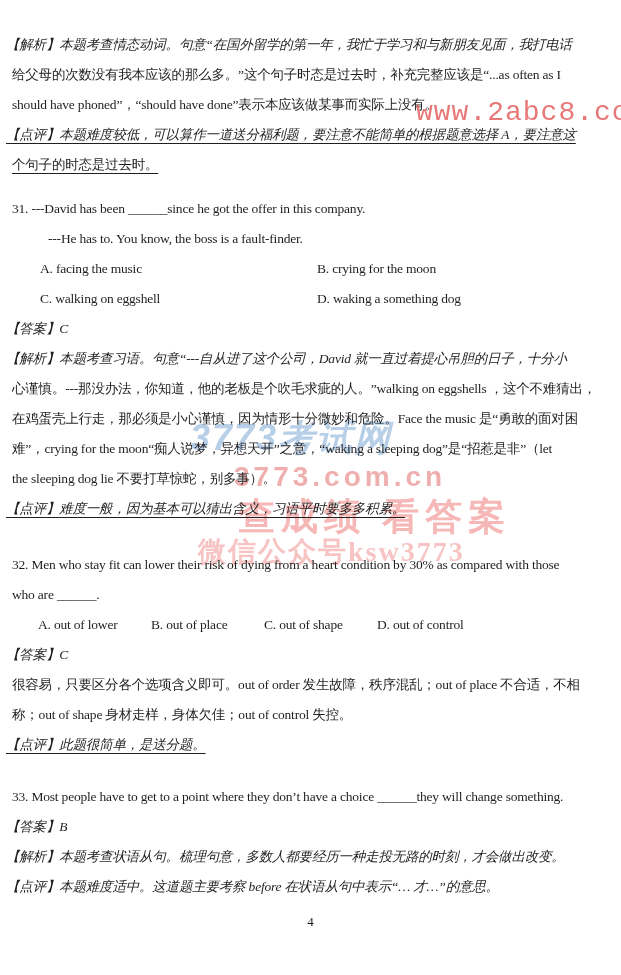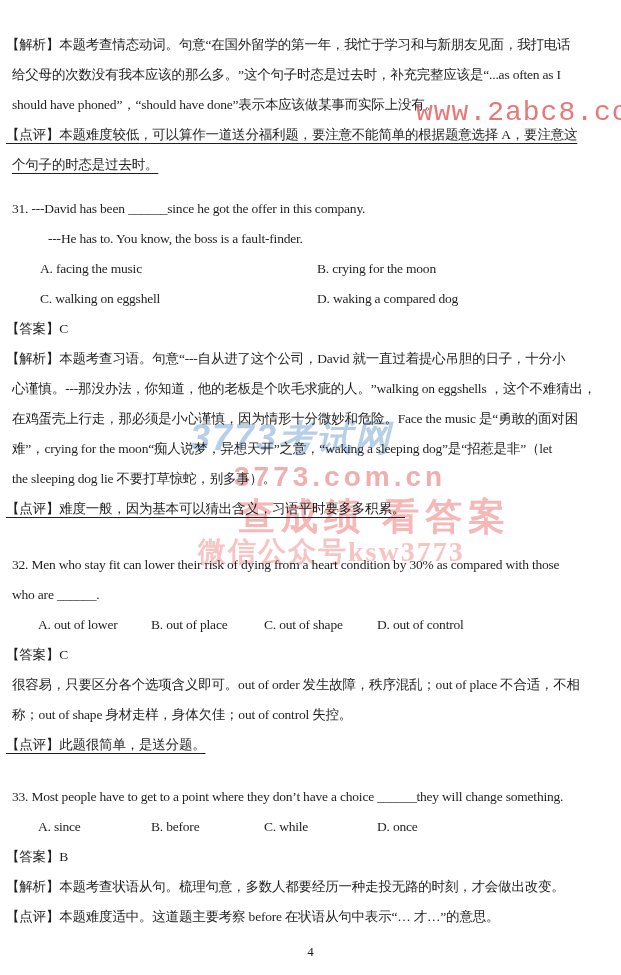--- a/index.html
+++ b/index.html
@@ -20,21 +20,21 @@
   }
   .line {
     line-height:30px;
     height:30px;
     font-size:13.5px;
     letter-spacing:-0.2px;
     white-space:nowrap;
     position:relative;
     z-index:2;
   }
-  .bracket-line { margin-left:-6px; }
+  .bracket-line { margin-left:-6px;font-style:italic; }
   .underlined { text-decoration:underline; text-underline-offset:4px; text-decoration-thickness:1px; }
   .indent-reply { padding-left:36px; }
   .opts2 { display:flex; padding-left:28px; }
   .opts2 .opt:first-child { width:277px; }
   .opts4 { display:flex; padding-left:26px; }
   .opts4 .opt { width:113px; }
   .q-block-gap1 { margin-top:14px; }
   .q-block-gap2 { margin-top:26px; }
   .q-block-gap3 { margin-top:22px; }
   .page-number {
@@ -103,21 +103,21 @@
 
   <div class="q-block-gap1">
     <div class="line">31. ---David has been ______since he got the offer in this company.</div>
     <div class="line indent-reply">---He has to. You know, the boss is a fault-finder.</div>
     <div class="line opts2">
       <span class="opt">A. facing the music</span>
       <span class="opt">B. crying for the moon</span>
     </div>
     <div class="line opts2">
       <span class="opt">C. walking on eggshell</span>
-      <span class="opt">D. waking a compared dog</span>
+      <span class="opt">D. waking a something dog</span>
     </div>
     <div class="line bracket-line">【答案】C</div>
     <div class="line bracket-line">【解析】本题考查习语。句意“---自从进了这个公司，David 就一直过着提心吊胆的日子，十分小</div>
     <div class="line">心谨慎。---那没办法，你知道，他的老板是个吹毛求疵的人。”walking on eggshells ，这个不难猜出，</div>
     <div class="line">在鸡蛋壳上行走，那必须是小心谨慎，因为情形十分微妙和危险。Face the music 是“勇敢的面对困</div>
     <div class="line">难”，crying for the moon“痴人说梦，异想天开”之意，“waking a sleeping dog”是“招惹是非”（let</div>
     <div class="line">the sleeping dog lie  不要打草惊蛇，别多事）。</div>
     <div class="line bracket-line"><span class="underlined">【点评】难度一般，因为基本可以猜出含义，习语平时要多多积累。</span></div>
   </div>
 
@@ -131,26 +131,20 @@
       <span class="opt">D. out of control</span>
     </div>
     <div class="line bracket-line">【答案】C</div>
     <div class="line">很容易，只要区分各个选项含义即可。out of order 发生故障，秩序混乱；out of place 不合适，不相</div>
     <div class="line">称；out of shape 身材走样，身体欠佳；out of control 失控。</div>
     <div class="line bracket-line"><span class="underlined">【点评】此题很简单，是送分题。</span></div>
   </div>
 
   <div class="q-block-gap3">
     <div class="line">33. Most people have to get to a point where they don’t have a choice ______they will change something.</div>
-    <div class="line opts4">
-      <span class="opt">A. since</span>
-      <span class="opt">B. before</span>
-      <span class="opt">C. while</span>
-      <span class="opt">D. once</span>
-    </div>
     <div class="line bracket-line">【答案】B</div>
     <div class="line bracket-line">【解析】本题考查状语从句。梳理句意，多数人都要经历一种走投无路的时刻，才会做出改变。</div>
     <div class="line bracket-line">【点评】本题难度适中。这道题主要考察 before 在状语从句中表示“… 才…”的意思。</div>
   </div>
 
   <div class="page-number">4</div>
 
 </div>
 
 </body></html>

